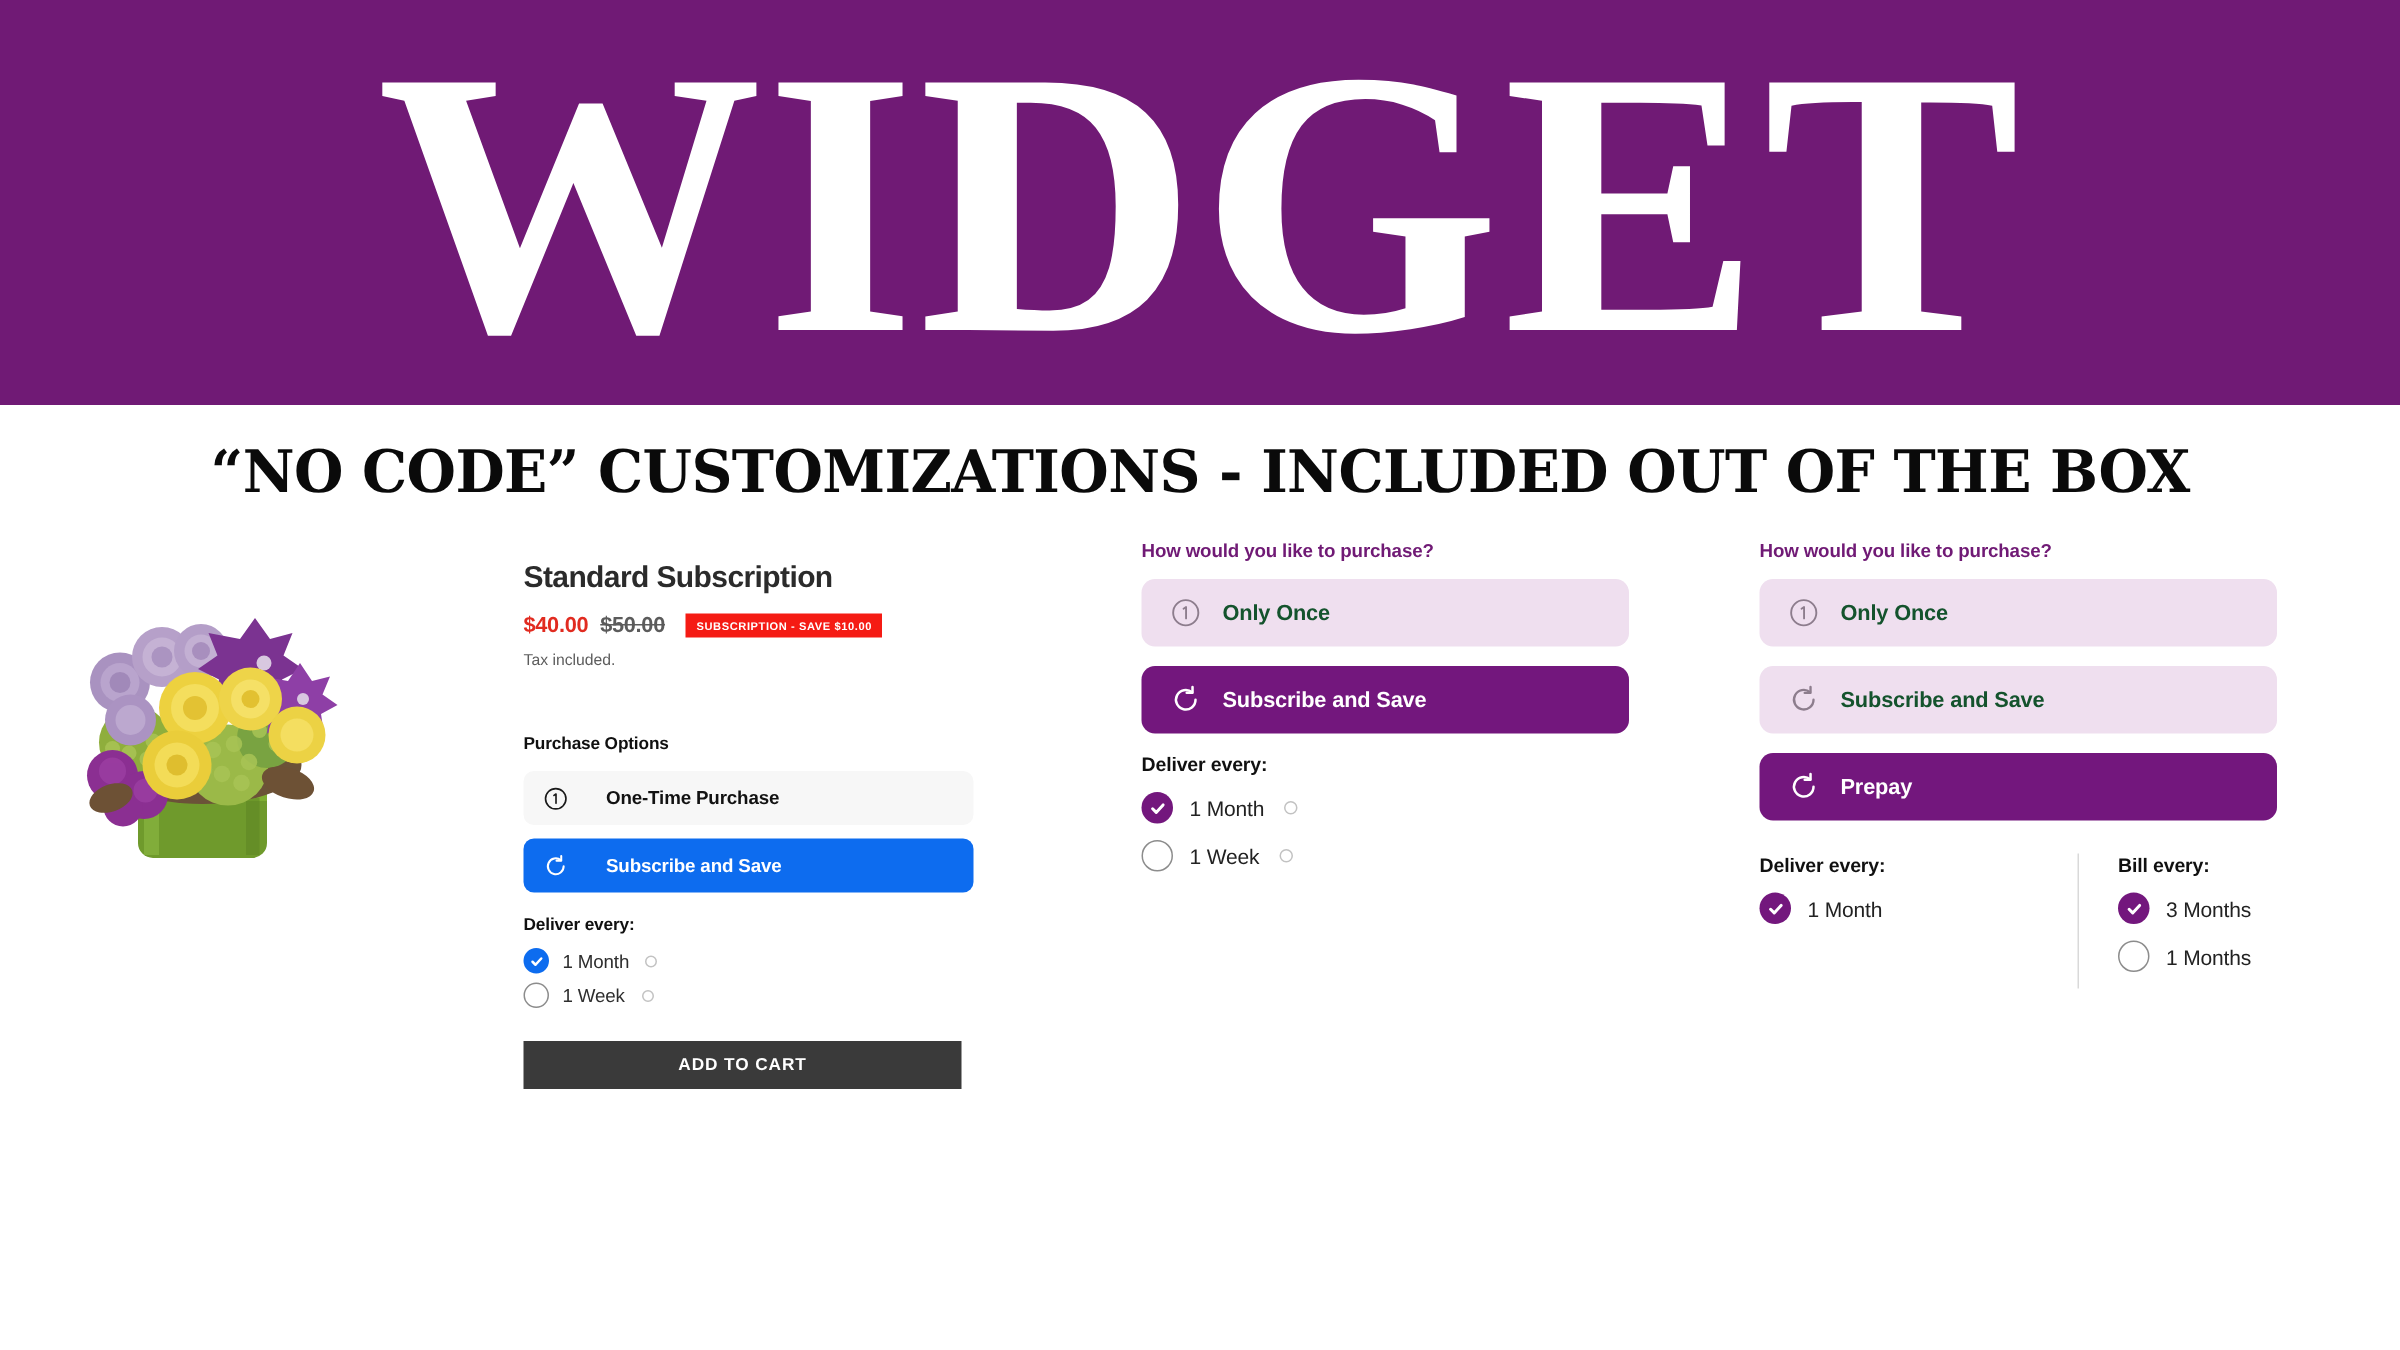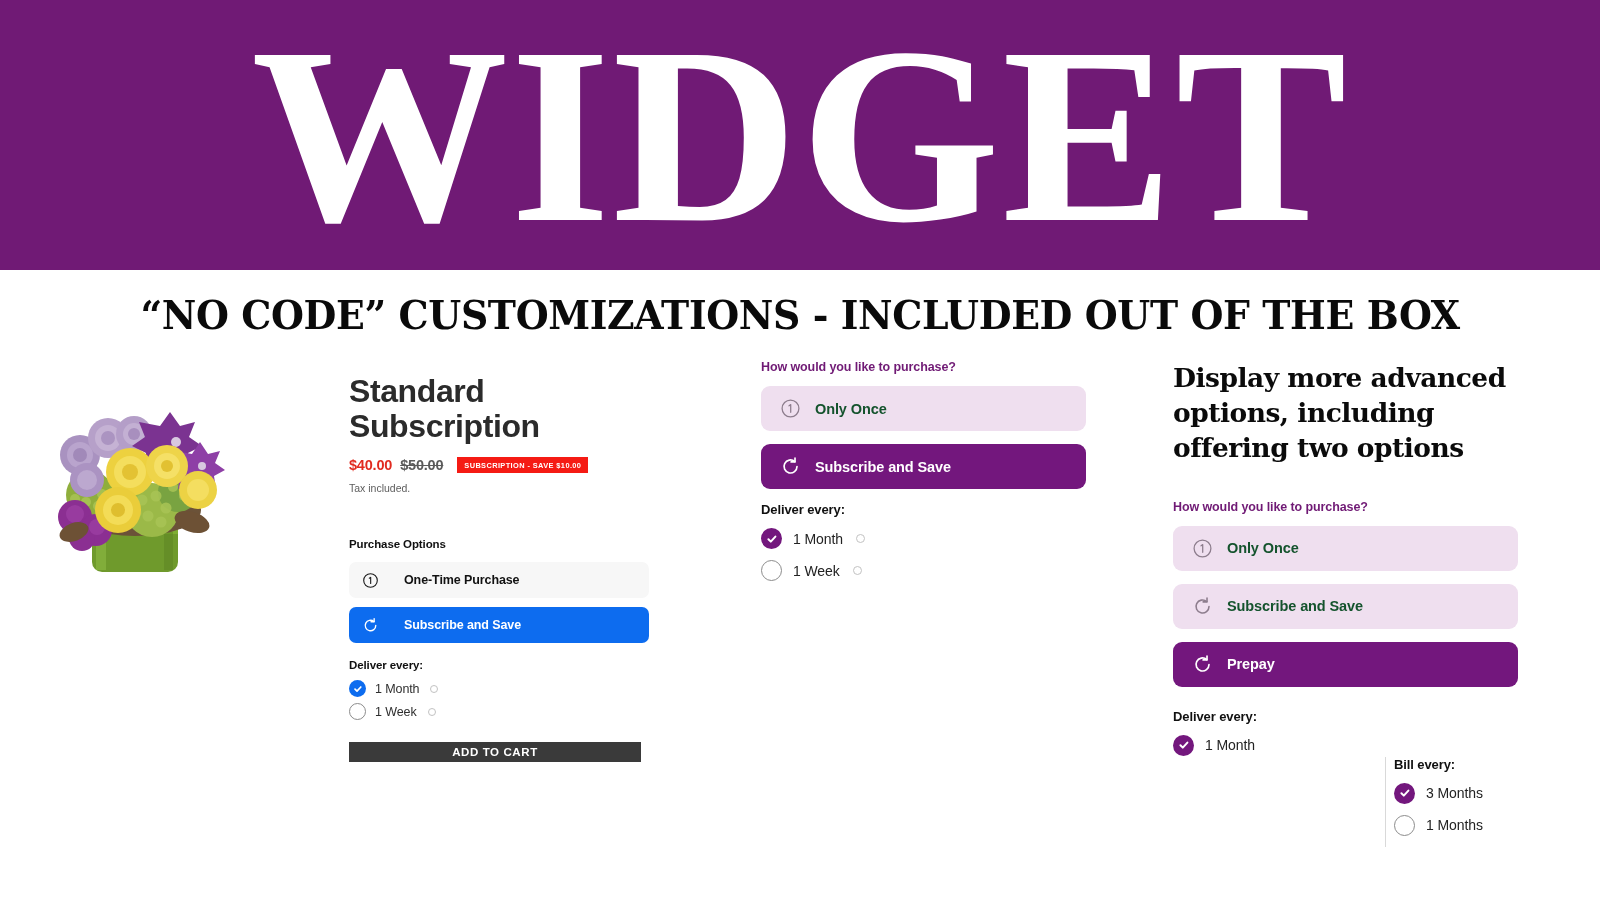--- a/index.html
+++ b/index.html
@@ -68,21 +68,21 @@
   .flower-photo {
     width: 210px;
     height: 210px;
     display: block;
   }
 
   
   .col-product { left: 349px; top: 14px; width: 300px; }
 
   .product-title {
-    font-size: 32px;
+    font-size: 20px;
     font-weight: bold;
     color: #2b2b2b;
     letter-spacing: -0.4px;
     line-height: 1.1;
     margin-bottom: 13px;
   }
 
   .price-row {
     display: flex;
     align-items: center;
@@ -197,21 +197,21 @@
     width: 8px; height: 8px; border-radius: 50%;
     border: 1.4px solid #c2c2c2; background: #ffffff;
     margin-left: 2px;
     flex: 0 0 8px;
     cursor: pointer;
   }
 
   .atc-btn {
     margin-top: 22px;
     width: 292px;
-    height: 20px;
+    height: 32px;
     background: #3a3a3a;
     color: #ffffff;
     font-size: 11.5px;
     font-weight: bold;
     letter-spacing: 0.6px;
     display: flex;
     align-items: center;
     justify-content: center;
     border: none;
     cursor: pointer;
@@ -258,23 +258,22 @@
   .radio-row.big .radio .tick { width: 12px; height: 12px; }
   .radio-row.big .info-dot { width: 9px; height: 9px; flex: 0 0 9px; }
 
   
   .split {
     display: flex;
     margin-top: 22px;
   }
   .split-left { width: 212px; }
   .split-right {
-    padding-left: 8px;
+    padding-left: 26px;
     border-left: 1px solid #d9d9d9;
-    margin-top: 48px;
   }
 </style>
 </head>
 <body>
 
 <div class="hero-band">
   <div class="hero-title">WIDGET</div>
 </div>
 
 <div class="subhead-band">
@@ -449,21 +448,20 @@
     </div>
 
     <div class="radio-row big">
       <span class="radio off"></span>
       <span class="rlabel">1 Week</span>
       <span class="info-dot"></span>
     </div>
   </div>
 
   <div class="col col-demo3">
-    <div class="demo-head">Display more advanced options, including offering two options</div>
 
     <div class="q-label">How would you like to purchase?</div>
 
     <div class="opt big purple-idle">
       <svg class="ic" viewBox="0 0 20 20" fill="none" stroke-width="1.2">
         <circle cx="10" cy="10" r="8"></circle>
         <path d="M8.6 7.4 L10.2 6.3 L10.2 13.6" stroke-linecap="round" stroke-linejoin="round"></path>
       </svg>
       <span class="opt-label">Only Once</span>
     </div>

